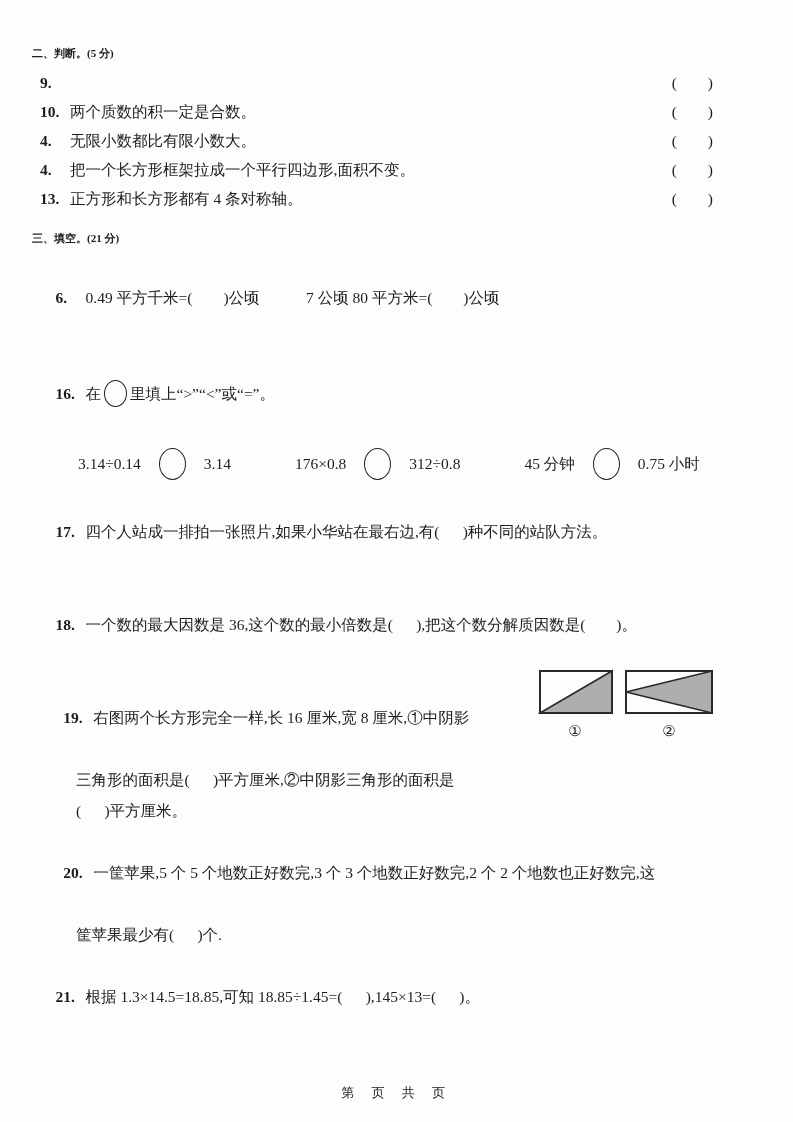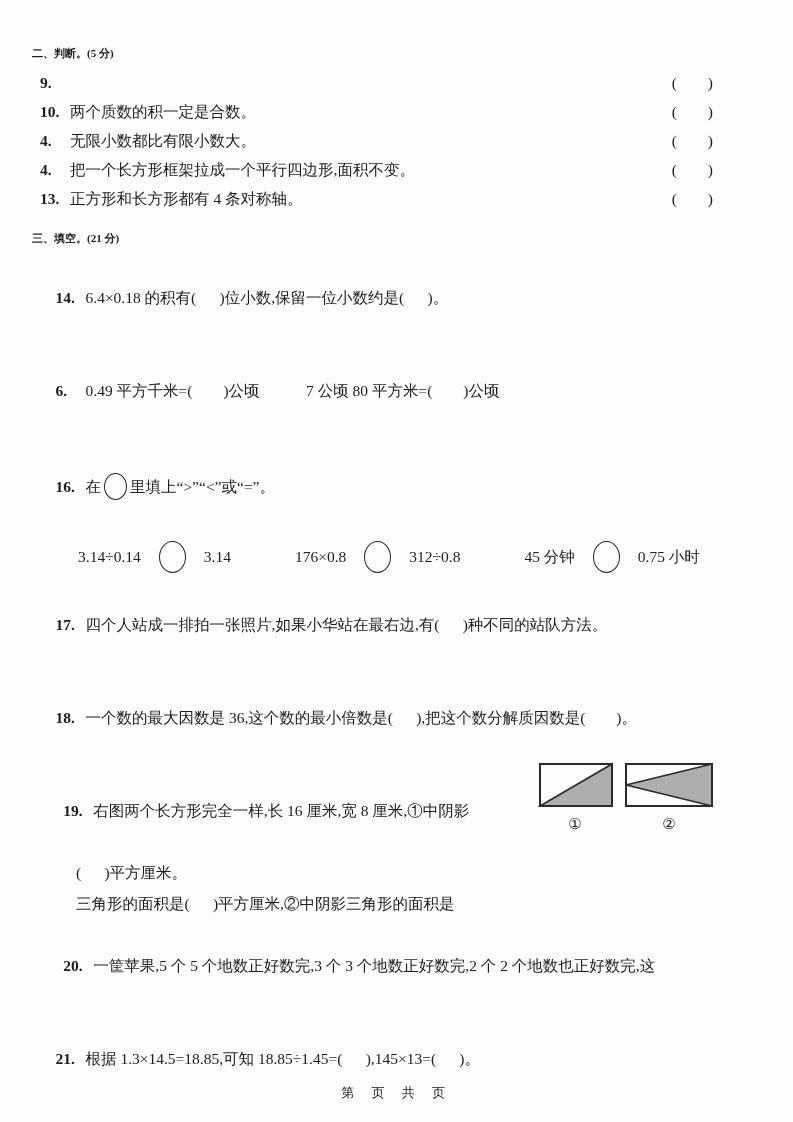--- a/index.html
+++ b/index.html
@@ -117,23 +117,20 @@
     </div>
     <div class="jrow">
       <span class="num">13.</span>
       <span class="itext">正方形和长方形都有 4 条对称轴。</span>
       <span class="paren">(        )</span>
     </div>
   </div>
 
   <div class="sec-heading mt">三、填空。(21 分)</div>
 
-  <div class="line fill-line">
-    <span class="num">14.</span><span class="itext">6.4×0.18 的积有(      )位小数,保留一位小数约是(      )。</span>
-  </div>
 
   <div class="line fill-line">
     <span class="num">6.</span><span class="itext">0.49 平方千米=(        )公顷            7 公顷 80 平方米=(        )公顷</span>
   </div>
 
   <div class="line" style="line-height:33px;">
     <span class="num">16.</span><span class="itext">在</span><span class="circle-sm"></span><span class="itext">里填上“&gt;”“&lt;”或“=”。</span>
   </div>
 
   <div class="cmp-row">
@@ -153,40 +150,41 @@
   </div>
 
   <div class="line fill-line">
     <span class="num">18.</span><span class="itext">一个数的最大因数是 36,这个数的最小倍数是(      ),把这个数分解质因数是(        )。</span>
   </div>
 
   <div class="item-block q19-lines">
     <div class="line">
       <span class="num">19.</span><span class="itext">右图两个长方形完全一样,长 16 厘米,宽 8 厘米,①中阴影</span>
     </div>
+    <div class="line cont"><span class="itext">三角形的面积是(      )平方厘米,②中阴影三角形的面积是</span></div>
     <div class="line cont"><span class="itext">(      )平方厘米。</span></div>
-    <div class="line cont"><span class="itext">三角形的面积是(      )平方厘米,②中阴影三角形的面积是</span></div>
     <div class="fig19">
       <svg width="176" height="46" viewBox="0 0 176 46">
         <polygon points="2,44 74,2 74,44" fill="#aeaeae" stroke="#2a2a2a" stroke-width="1.6"></polygon>
         <rect x="2" y="2" width="72" height="42" fill="none" stroke="#2a2a2a" stroke-width="2"></rect>
         <polygon points="88,23 174,2 174,44" fill="#aeaeae" stroke="#2a2a2a" stroke-width="1.6"></polygon>
         <rect x="88" y="2" width="86" height="42" fill="none" stroke="#2a2a2a" stroke-width="2"></rect>
       </svg>
       <div class="fig19-labels">
         <span class="lbl1">①</span>
         <span class="lbl2">②</span>
       </div>
     </div>
   </div>
 
   <div class="q20-lines">
     <div class="line">
       <span class="num">20.</span><span class="itext">一筐苹果,5 个 5 个地数正好数完,3 个 3 个地数正好数完,2 个 2 个地数也正好数完,这</span>
     </div>
+    <div class="line cont"><span class="itext">筐苹果最少有(      )个.</span></div>
   </div>
 
   <div class="line" style="line-height:31px;">
     <span class="num">21.</span><span class="itext">根据 1.3×14.5=18.85,可知 18.85÷1.45=(      ),145×13=(      )。</span>
   </div>
 
   <div class="footer">第 页 共 页</div>
 
 </div>
 

